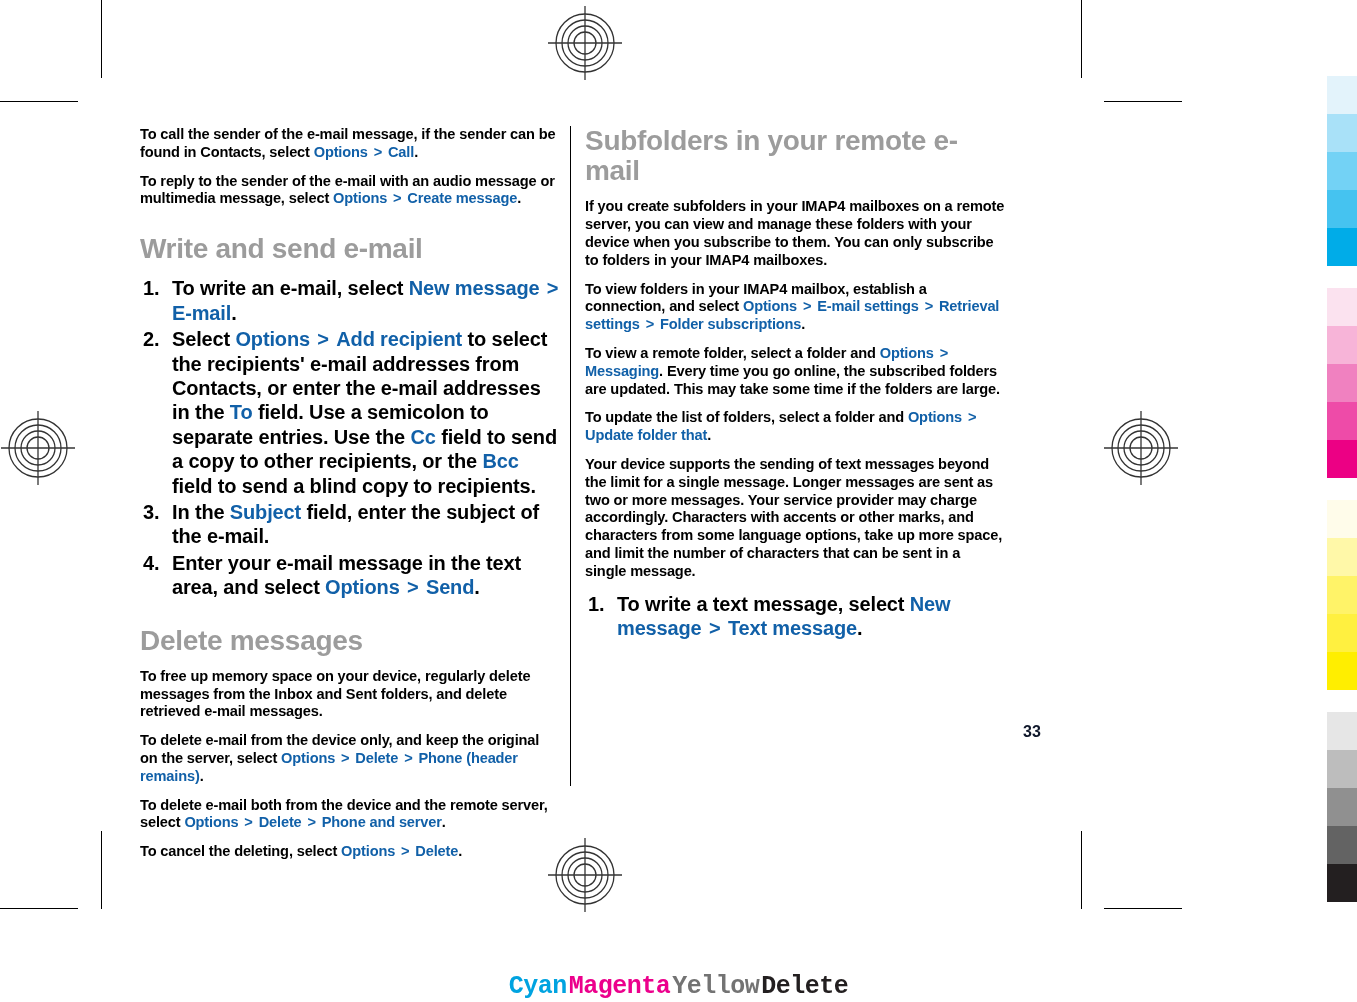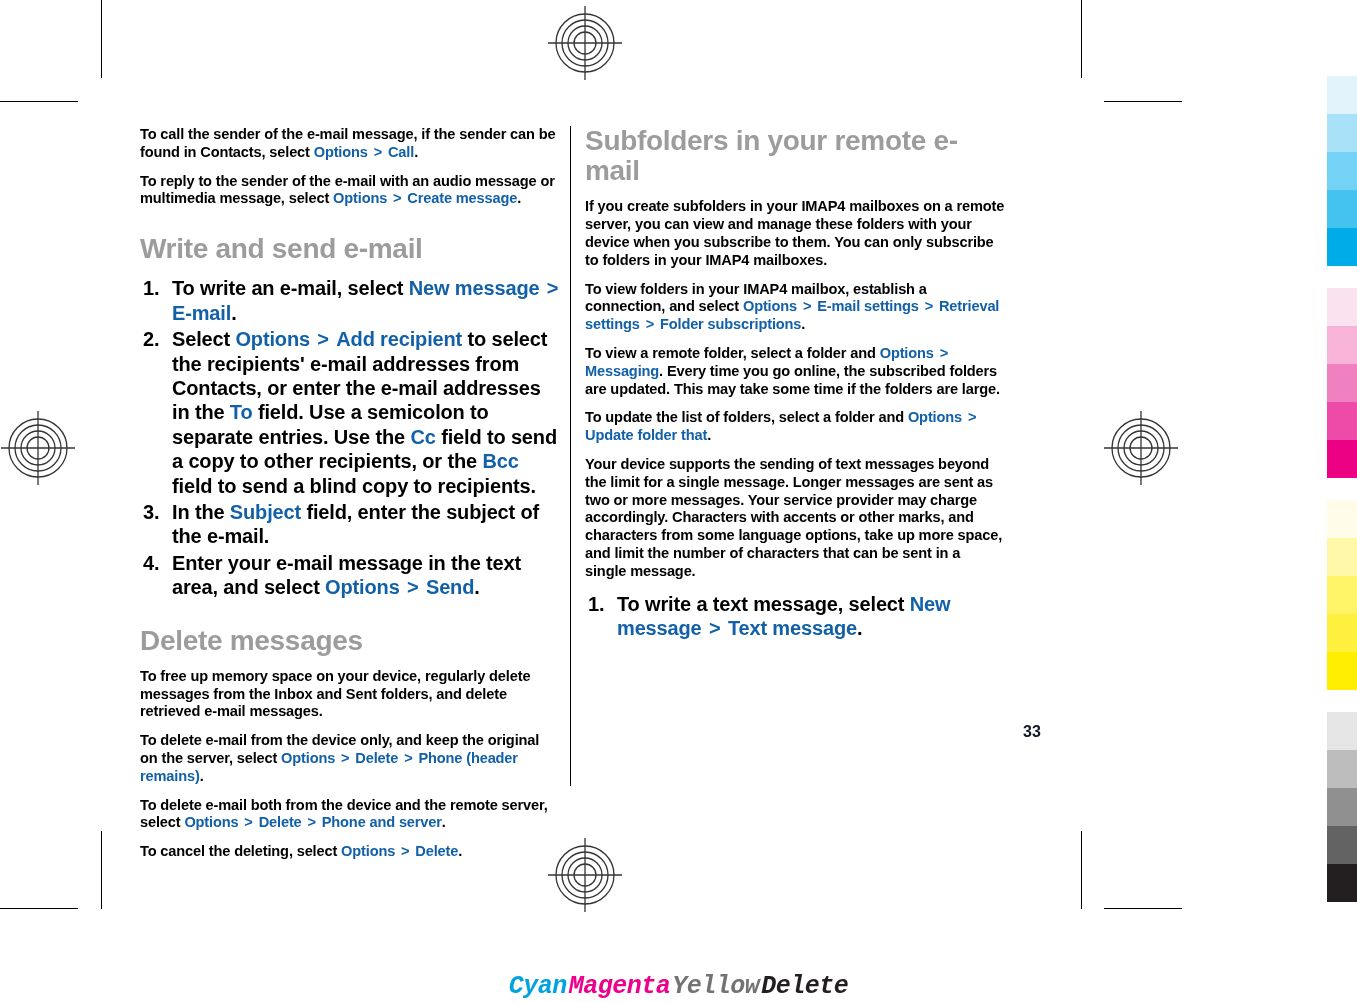--- a/index.html
+++ b/index.html
@@ -129,21 +129,21 @@
     left: 0;
     top: 972px;
     width: 1357px;
     text-align: center;
     font-family: "Liberation Mono", monospace;
     font-size: 25px;
     font-weight: bold;
     letter-spacing: -0.5px;
     white-space: nowrap;
   }
-  .color-legend span { padding: 0 1px; font-style: italic; }
+  .color-legend span { padding: 0 1px; }
 </style>
 </head>
 <body>
 
 <div>
 
   <div class="crop-mark crop-v" style="left:101px; top:0px;"></div>
   <div class="crop-mark crop-h" style="left:0px;   top:101px;"></div>
 
   <div class="crop-mark crop-v" style="left:1081px; top:0px;"></div>

